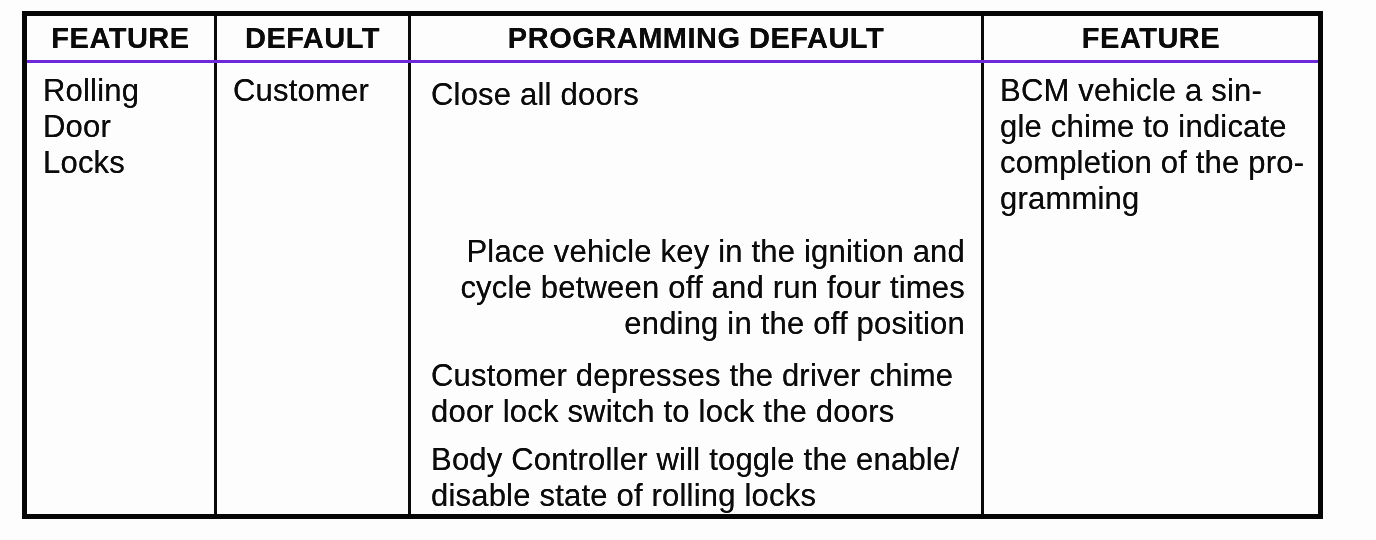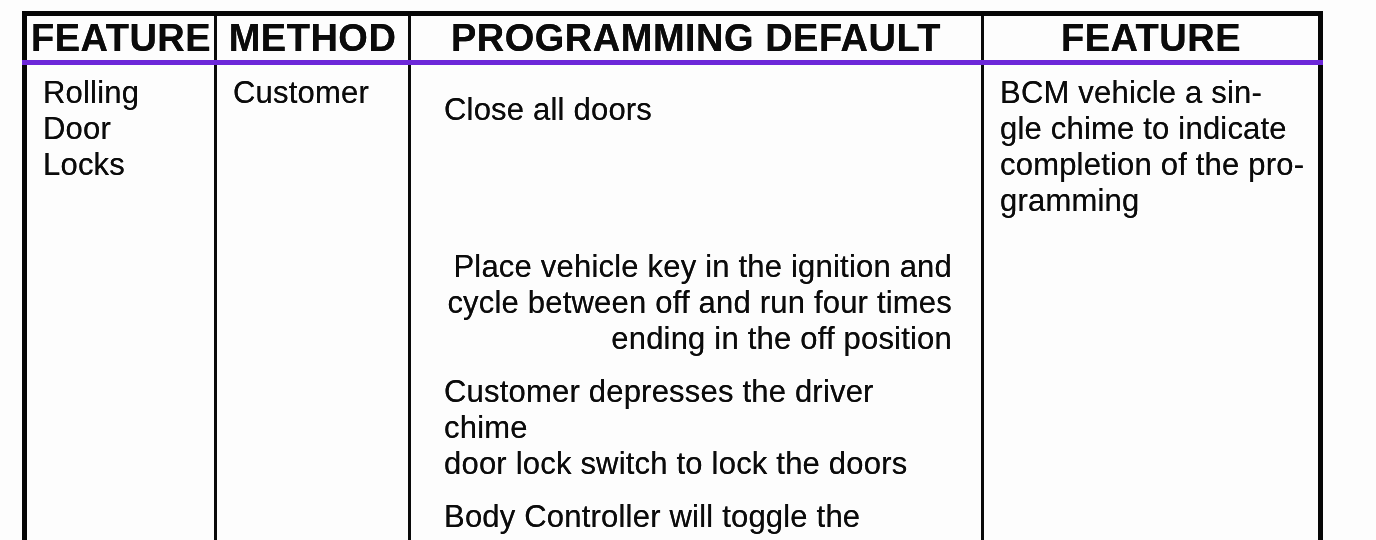--- a/index.html
+++ b/index.html
@@ -27,41 +27,41 @@
     background: #fdfdfd;
   }
   th, td {
     border: 3px solid #0a0a0a;
     font-family: "Liberation Sans", "DejaVu Sans", sans-serif;
     color: #0b0b0b;
   }
   th {
     height: 44px;
     padding: 0 4px;
-    font-size: 38px;
+    font-size: 29px;
     font-weight: bold;
     letter-spacing: 0.5px;
     text-align: center;
     vertical-align: middle;
-    border-bottom: 5px solid #6d28d9;
+    border-bottom: 3px solid #6d28d9;
     text-shadow: 0 0 0.6px #111;
   }
   td {
     height: 440px;
     padding: 10px 12px 0 16px;
     font-size: 31px;
     line-height: 36px;
     vertical-align: top;
     text-align: left;
     letter-spacing: 0.2px;
     text-shadow: 0 0 0.5px #222;
   }
   .preline { white-space: pre-line; }
   td.cell-method p {
-    margin: 17px;
+    margin: 4px;
     white-space: pre-line;
   }
   td.cell-method p:nth-child(1) { margin-bottom: 121px; }
   td.cell-method p:nth-child(2) { margin-bottom: 16px; text-align: right; }
   td.cell-method p:nth-child(3) { margin-bottom: 12px; }
   td.cell-method p:nth-child(4) { margin-bottom: 0; }
 </style>
 </head>
 <body>
 
@@ -69,21 +69,21 @@
   <table class="feature-table">
     <colgroup>
       <col style="width:191px">
       <col style="width:194px">
       <col style="width:573px">
       <col style="width:338px">
     </colgroup>
     <thead>
       <tr>
         <th>FEATURE</th>
-        <th>METHOD</th>
+        <th>DEFAULT</th>
         <th>PROGRAMMING DEFAULT</th>
         <th>FEATURE</th>
       </tr>
     </thead>
     <tbody>
       <tr>
         <td class="preline cell-feature">Rolling
 Door
 Locks</td>
         <td class="preline cell-default">Customer</td>

